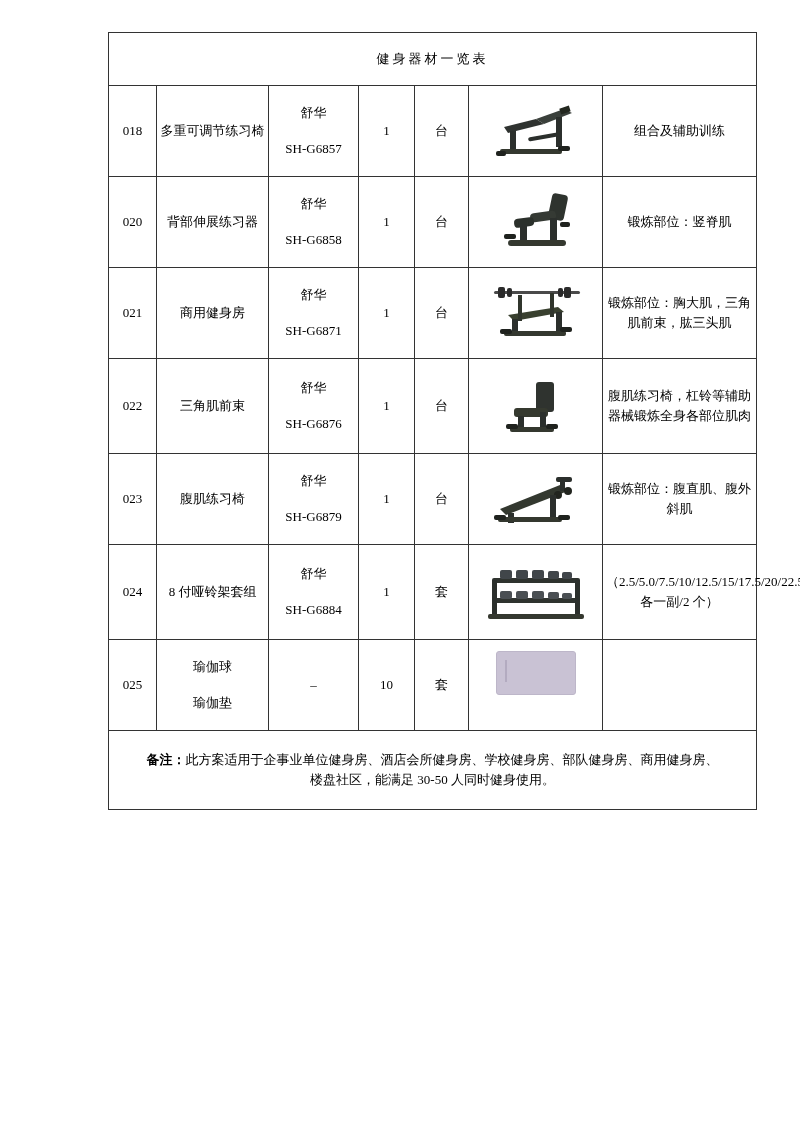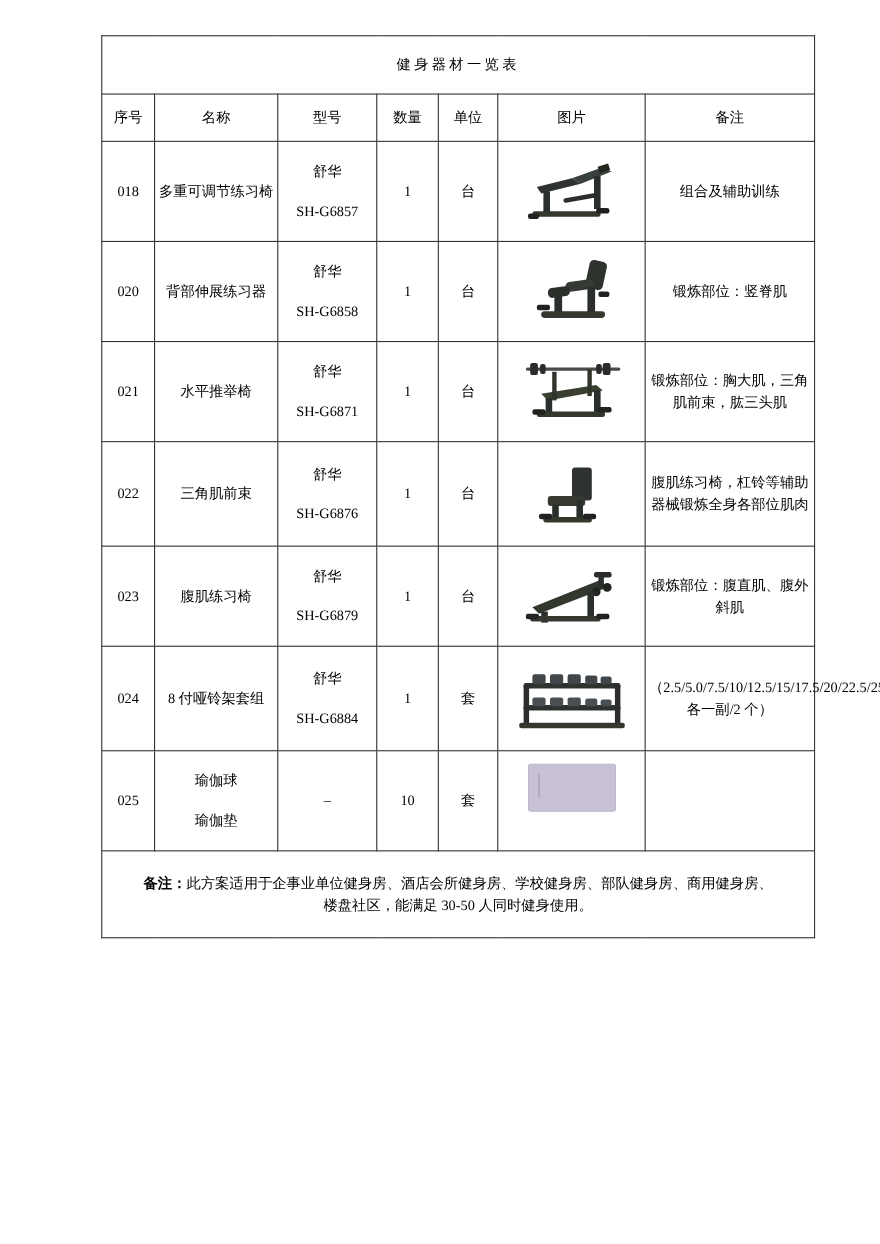--- a/index.html
+++ b/index.html
@@ -16,21 +16,21 @@
   }
   .page {
     position: absolute;
     left: 0; top: 0;
     width: 800px;
     height: 1131px;
     background: #fff;
   }
   .sheet {
     position: absolute;
-    left: 72px;
+    left: 88px;
     top: 32px;
     width: 648px;
     padding-left: 20px;
   }
   table.equip {
     border-collapse: collapse;
     width: 648px;
     table-layout: fixed;
     border: 1px solid #222;
   }
@@ -115,29 +115,20 @@
           <col class="col-model">
         <col class="col-qty">
           <col class="col-unit">
           <col class="col-pic">
           <col class="col-note">
       </colgroup>
       <tbody>
         <tr>
           <td class="title-cell" colspan="7">健身器材一览表</td>
         </tr>
-        <tr class="head-row">
-          <td>序号</td>
-          <td>名称</td>
-          <td>型号</td>
-          <td>数量</td>
-          <td>单位</td>
-          <td>图片</td>
-          <td>备注</td>
-        </tr>
 
         <tr class="data-row">
           <td>018</td>
           <td class="name-cell">多重可调节练习椅</td>
           <td>
             <span class="model-line">舒华</span>
             <span class="model-line">SH-G6857</span>
           </td>
           <td>1</td>
           <td>台</td>
@@ -180,21 +171,21 @@
                 <rect x="86" y="34" width="10" height="5" rx="2" fill="#1f221e"></rect>
                 <rect x="30" y="46" width="12" height="5" rx="2" fill="#1f221e"></rect>
               </svg>
             </div>
           </td>
           <td class="note-cell">锻炼部位：竖脊肌</td>
         </tr>
 
         <tr class="data-row">
           <td>021</td>
-          <td class="name-cell">水平推举椅</td>
+          <td class="name-cell">商用健身房</td>
           <td>
             <span class="model-line">舒华</span>
             <span class="model-line">SH-G6871</span>
           </td>
           <td>1</td>
           <td>台</td>
           <td class="pic-cell">
             <div class="pic-wrap">
               <svg width="124" height="68" viewBox="0 0 124 68">
                 <rect x="20" y="12" width="86" height="3" rx="1.5" fill="#4a4a4a"></rect>

